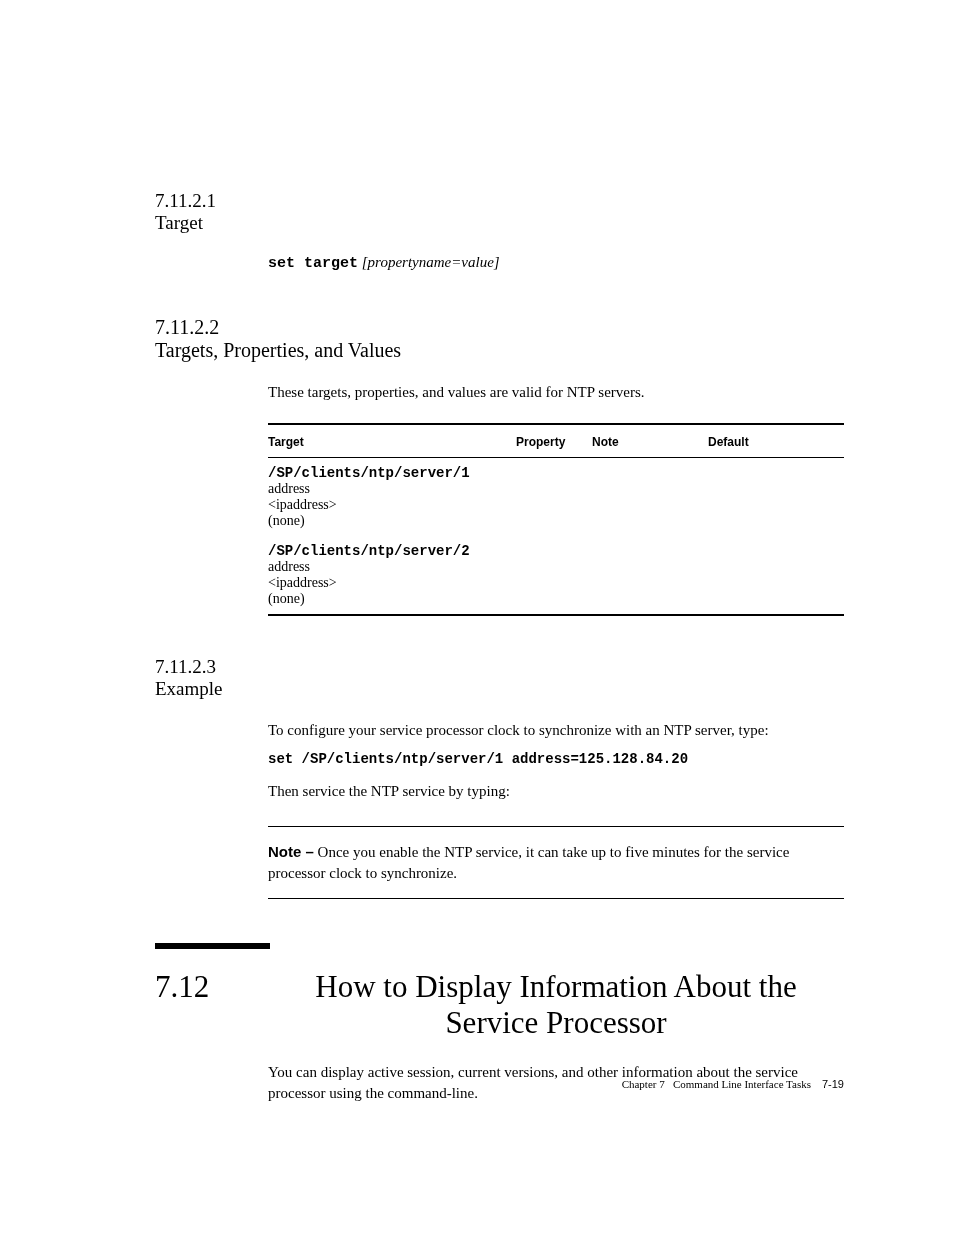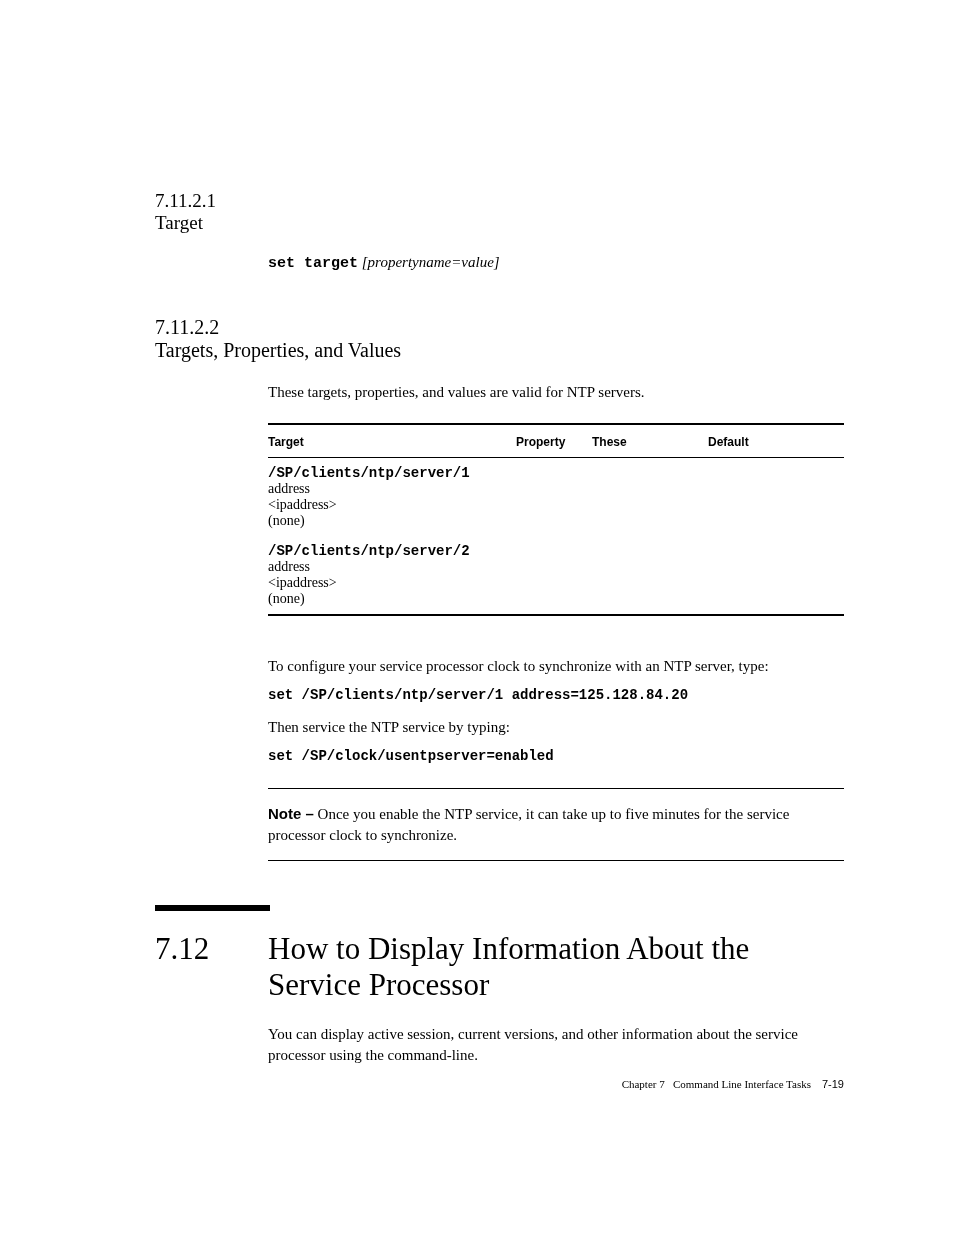--- a/index.html
+++ b/index.html
@@ -133,20 +133,21 @@
     .major-num {
       font-size: 31px;
       width: 113px;
       flex-shrink: 0;
       font-family: Palatino, "Palatino Linotype", Georgia, serif;
     }
     .major-title {
       font-size: 31px;
       line-height: 1.15;
       font-family: Palatino, "Palatino Linotype", Georgia, serif;
+      text-align: center;
     }
     .footer {
       position: absolute;
       bottom: 145px;
       right: 110px;
       font-size: 11px;
       font-family: Palatino, "Palatino Linotype", Georgia, serif;
     }
     .footer-page {
       font-family: Helvetica, Arial, sans-serif;
@@ -174,45 +175,48 @@
     <div class="section-header section2-header">
       <div class="section-num">7.11.2.2</div>
       <div class="section-title">Targets, Properties, and Values</div>
     </div>
     <div class="body-indent">
       <div class="para">These targets, properties, and values are valid for NTP servers.</div>
       <div class="table">
         <div class="thead">
           <div class="col-target">Target</div>
           <div class="col-property">Property</div>
-          <div class="col-value">These</div>
+          <div class="col-value">Note</div>
           <div class="col-default">Default</div>
         </div>
         <div class="trow">
           <div class="col-target cmd-bold">/SP/clients/ntp/server/1</div>
           <div class="col-property cell-plain">address</div>
           <div class="col-value cell-plain">&lt;ipaddress&gt;</div>
           <div class="col-default cell-plain">(none)</div>
         </div>
         <div class="trow">
           <div class="col-target cmd-bold">/SP/clients/ntp/server/2</div>
           <div class="col-property cell-plain">address</div>
           <div class="col-value cell-plain">&lt;ipaddress&gt;</div>
           <div class="col-default cell-plain">(none)</div>
         </div>
       </div>
     </div>
   </div>
 
   <div class="section" style="margin-top:40px;">
+    <div class="section-header">
+      <div class="section-num">7.11.2.3</div>
+      <div class="section-title">Example</div>
+    </div>
     <div class="body-indent">
       <div class="para">To configure your service processor clock to synchronize with an NTP server, type:</div>
       <div class="example-cmd">set /SP/clients/ntp/server/1 address=125.128.84.20</div>
       <div class="para">Then service the NTP service by typing:</div>
-      <div class="example-cmd">set /SP/clock/usentpserver=enabled</div>
       <div class="note-block">
         <span class="note-label">Note –</span><span> Once you enable the NTP service, it can take up to five minutes for the service processor clock to synchronize.</span>
       </div>
     </div>
   </div>
 </div>
 
 <div class="major-rule"></div>
 <div class="major-header">
   <div class="major-num">7.12</div>

